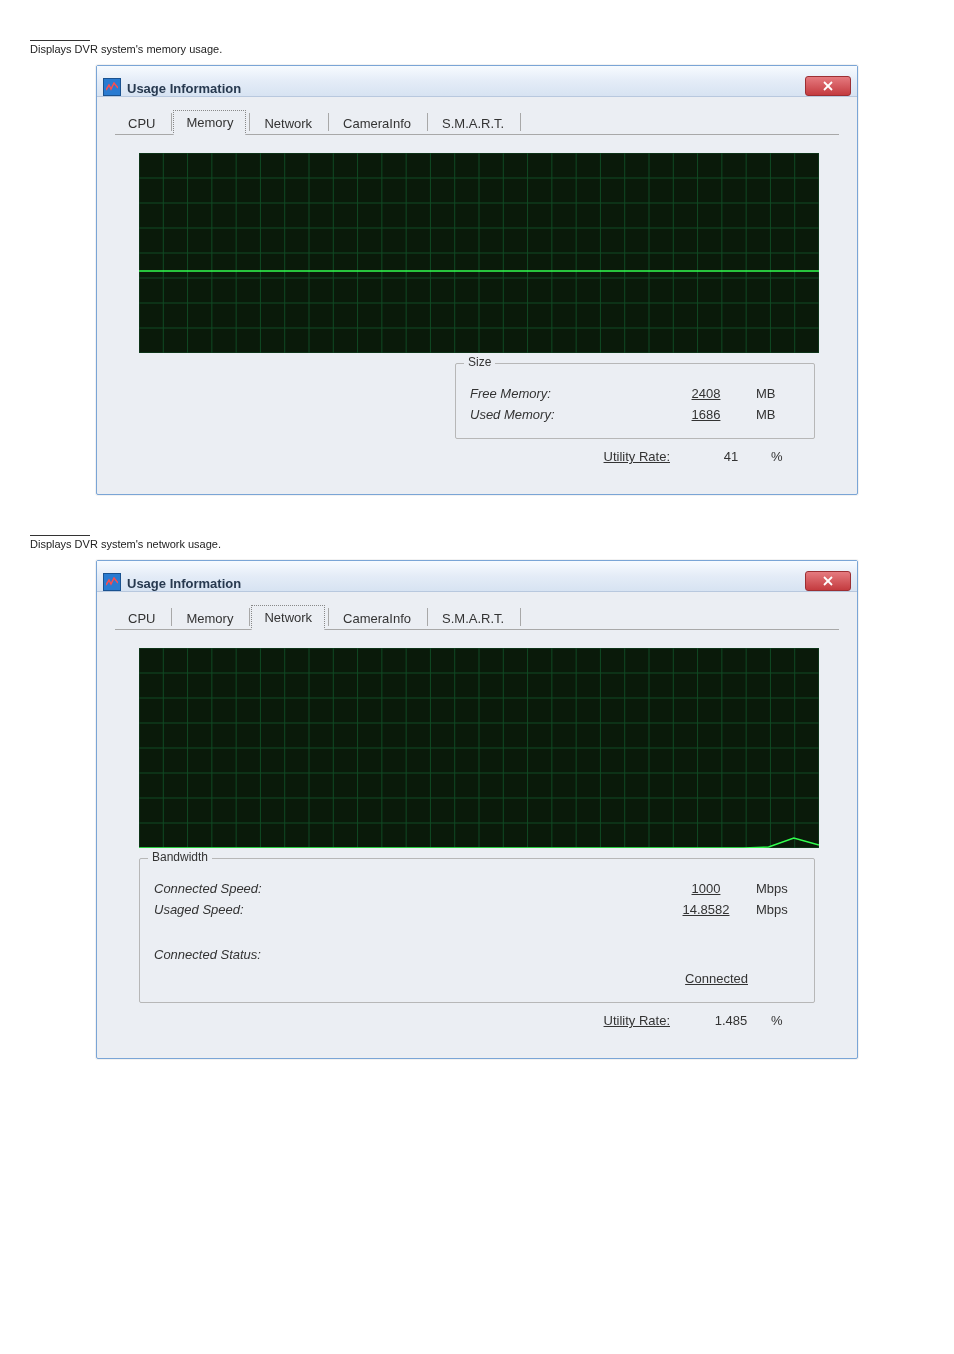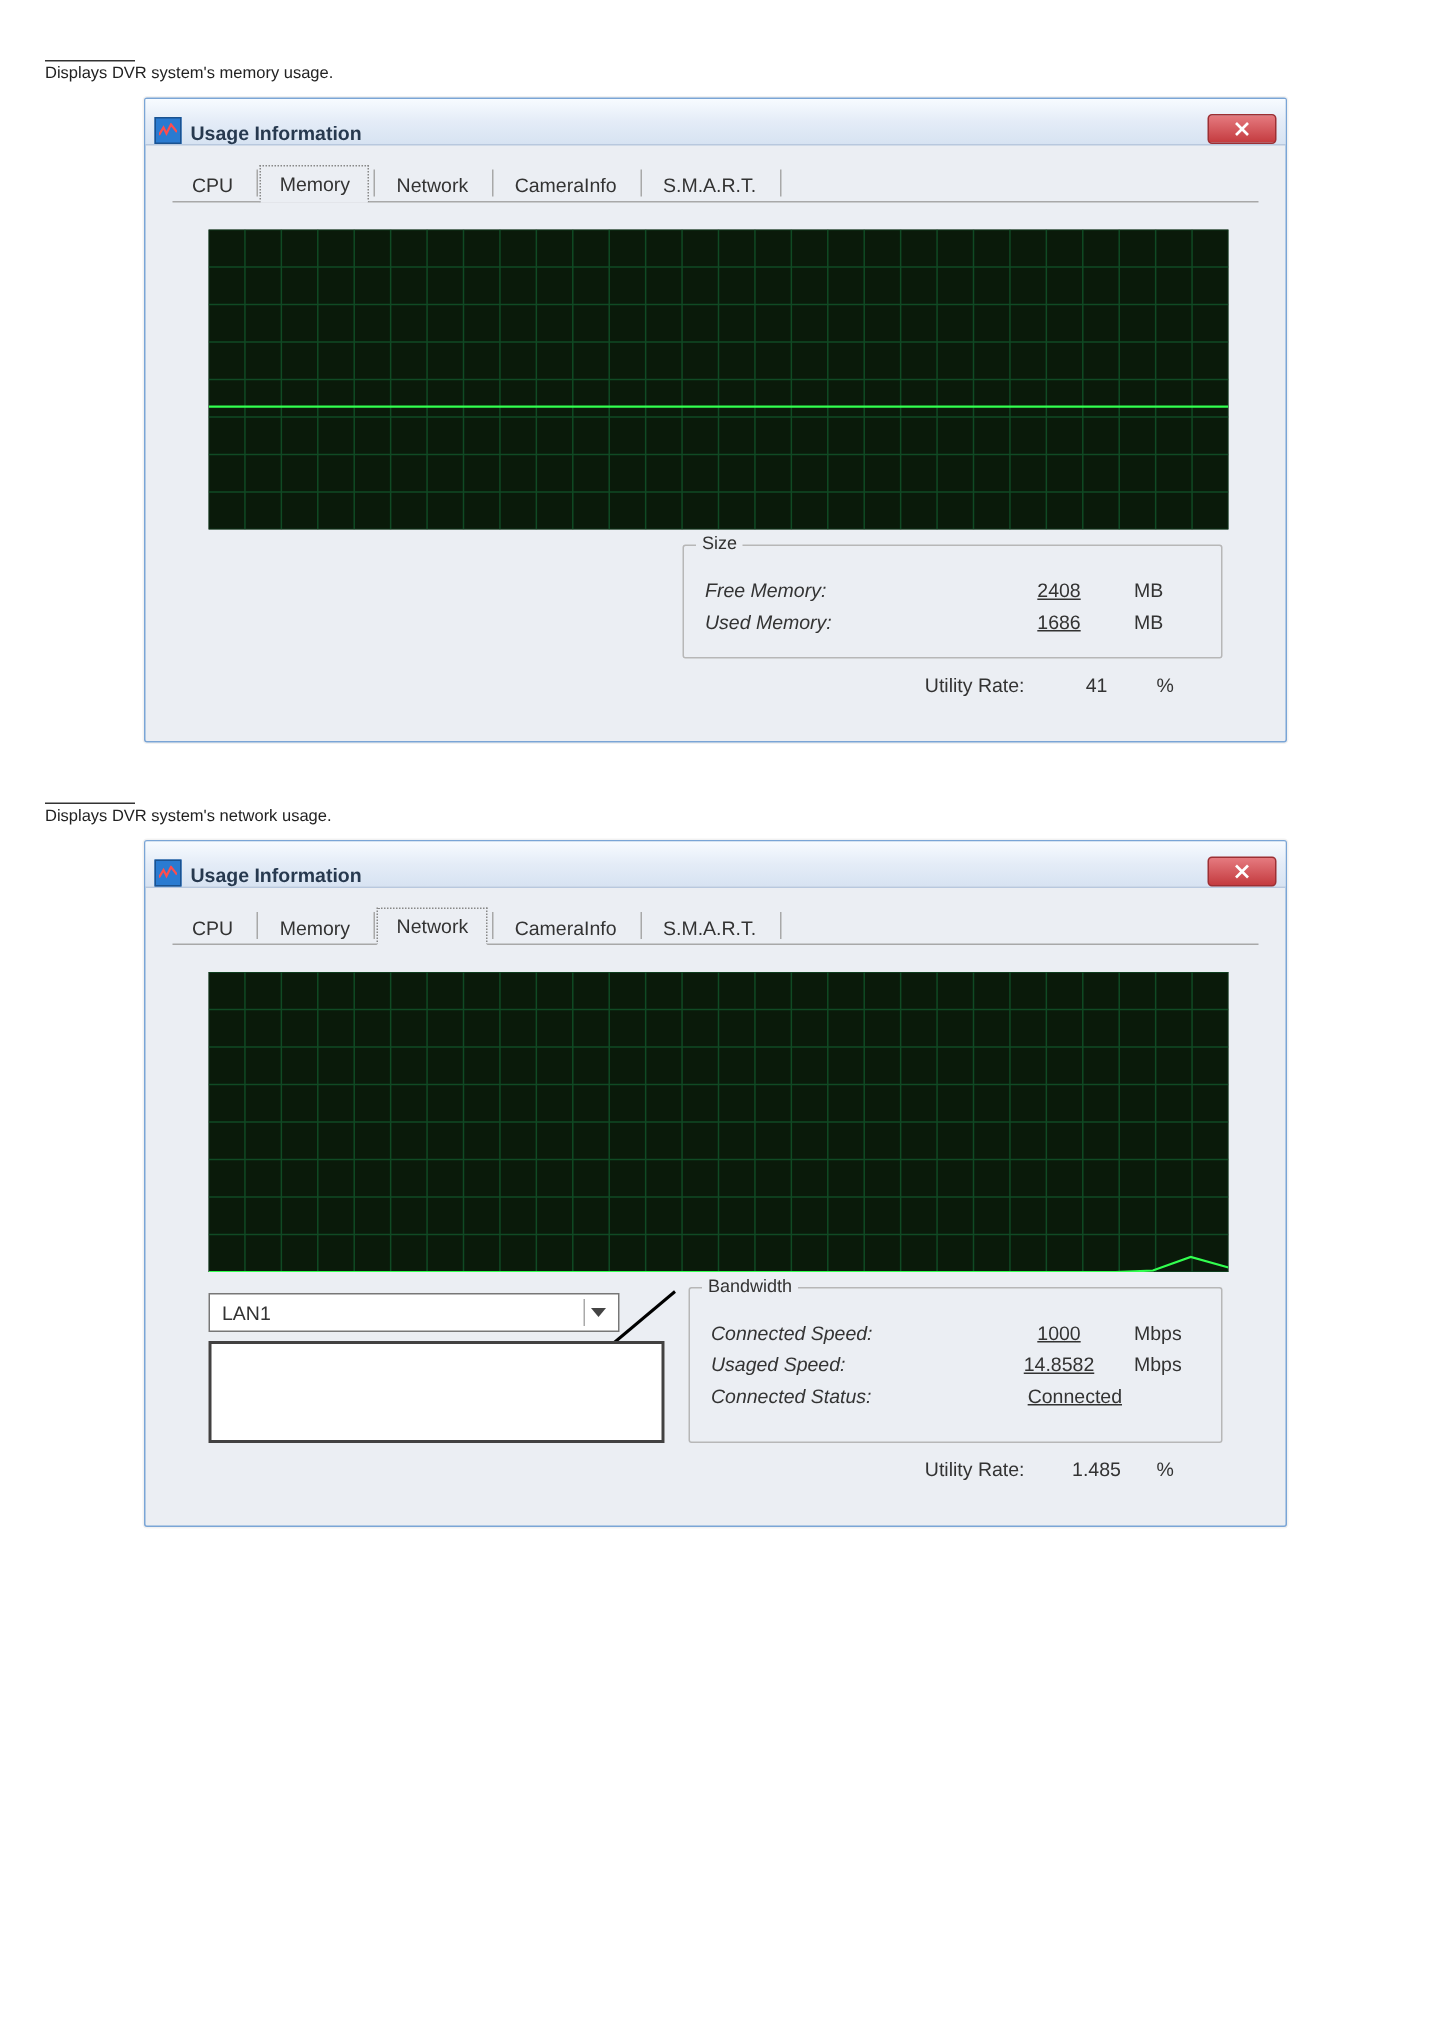--- a/index.html
+++ b/index.html
@@ -154,21 +154,21 @@
   .util-row {
     display: flex;
     justify-content: flex-end;
     align-items: center;
     font-size: 13px;
     color: #333;
     margin-top: 10px;
     padding-right: 14px;
     gap: 10px;
   }
-  .util-row .ulabel { margin-right: 8px; }
+  .util-row .ulabel { margin-right: 21px; text-decoration: underline; }
   .util-row .uval { width: 60px; text-align: center; }
   .util-row .uunit { width: 30px; text-align: left; }
   .combo-wrap {
     flex: 0 0 300px;
     padding-top: 4px;
   }
   .combo {
     width: 260px;
     height: 24px;
     border: 1px solid #777;
@@ -377,49 +377,35 @@
               <line x1="0" x2="680" y1="100" y2="100"></line>
               <line x1="0" x2="680" y1="125" y2="125"></line>
               <line x1="0" x2="680" y1="150" y2="150"></line>
               <line x1="0" x2="680" y1="175" y2="175"></line>
               <line x1="0" x2="680" y1="200" y2="200"></line>
             </g>
             <polyline points="0.0,200.0 25.2,200.0 50.4,200.0 75.6,200.0 100.7,200.0 125.9,200.0 151.1,200.0 176.3,200.0 201.5,200.0 226.7,200.0 251.9,200.0 277.0,200.0 302.2,200.0 327.4,200.0 352.6,200.0 377.8,200.0 403.0,200.0 428.1,200.0 453.3,200.0 478.5,200.0 503.7,200.0 528.9,200.0 554.1,200.0 579.3,200.0 604.4,200.0 629.6,199.0 654.8,190.0 680.0,197.0" class="trace-poly"></polyline>
           </svg>
       </div>
       <div class="below-row">
-        <div class="combo-wrap">
-          <div class="combo">
-            <span class="sel">LAN1</span>
-            <span class="arrow">
-              <svg width="10" height="6" viewBox="0 0 10 6">
-                  <polygon points="0,0 10,0 5,6" fill="#444"></polygon>
-                </svg>
-            </span>
-            <svg class="anno-line" style="left:258px; top:-4px;" width="54" height="46">
-              <line x1="2" y1="44" x2="52" y2="2" stroke="#000" stroke-width="2"></line>
-            </svg>
-          </div>
-          <div class="under-combo"></div>
-        </div>
         <div class="groupbox">
           <span class="legend">Bandwidth</span>
           <div class="kv-row">
             <span class="label">Connected Speed:</span>
             <span class="val">1000</span>
             <span class="unit">Mbps</span>
           </div>
           <div class="kv-row">
             <span class="label">Usaged Speed:</span>
             <span class="val">14.8582</span>
             <span class="unit">Mbps</span>
           </div>
           <div class="kv-row">
             <span class="label">Connected Status:</span>
-            <span class="val" style="width:auto;">Connected</span>
+            <span class="val" style="width:auto;margin-top:48px;">Connected</span>
             <span class="unit"></span>
           </div>
         </div>
       </div>
       <div class="util-row">
         <span class="ulabel">Utility Rate:</span>
         <span class="uval">1.485</span>
         <span class="uunit">%</span>
       </div>
     </div>

